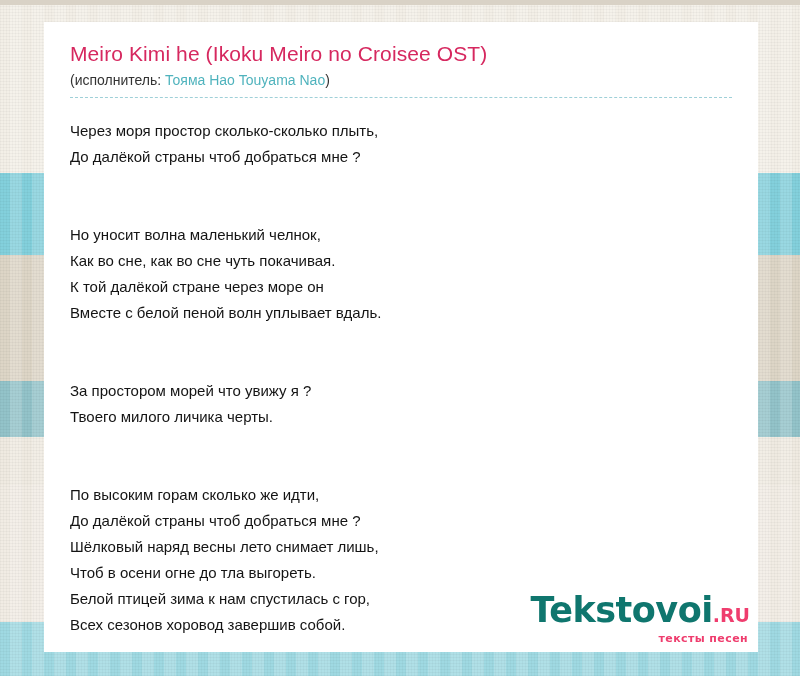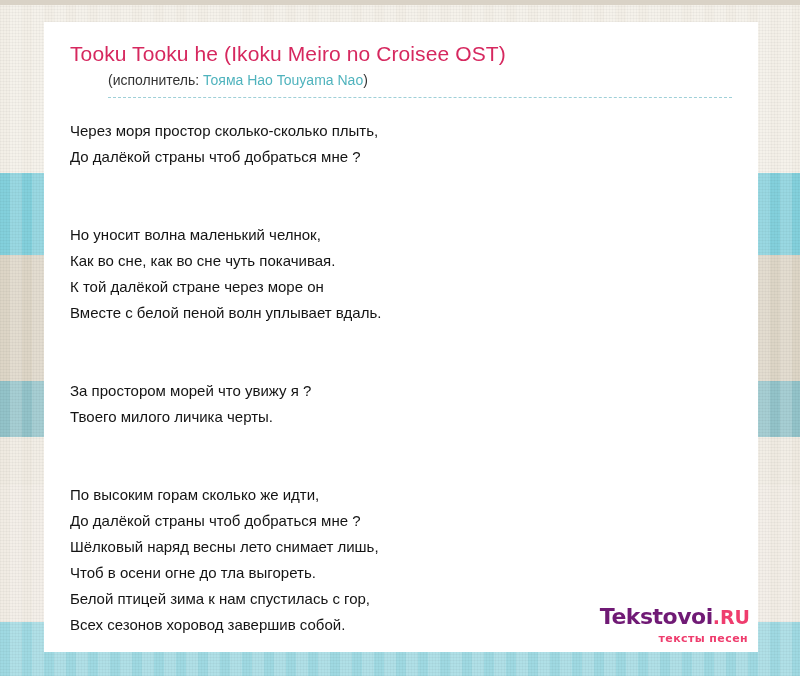--- a/index.html
+++ b/index.html
@@ -88,21 +88,20 @@
     letter-spacing: 0.1px;
   }
 
   #performer-line {
     font-size: 14px;
     line-height: 20px;
     color: #333333;
     padding-bottom: 7px;
     border-bottom: 1px dashed #9fd0d8;
     white-space: nowrap;
-    margin-left: 38px;
   }
 
   #performer-link {
     color: #4fb3bd;
     text-decoration: none;
   }
 
   #lyrics {
     margin-top: 20px;
     font-size: 15px;
@@ -119,23 +118,23 @@
   #logo {
     position: absolute;
     right: 8px;
     bottom: 8px;
     text-align: right;
     line-height: 1;
     user-select: none;
   }
   #logo-main {
     font-family: "DejaVu Sans", sans-serif;
-    font-size: 22px;
+    font-size: 35px;
     font-weight: bold;
-    color: #701a75;
+    color: #0f766e;
     letter-spacing: -0.5px;
     display: inline-block;
   }
   #logo-tld {
     font-family: "DejaVu Sans", sans-serif;
     font-size: 19px;
     font-weight: bold;
     color: #ef3d6e;
     letter-spacing: 0px;
     display: inline-block;
@@ -165,21 +164,21 @@
   <div class="band" style="top:437px; height:48px;  background:#efeae1;"></div>
   <div class="band" style="top:485px; height:137px; background:#f1ece4;"></div>
   <div class="band" style="top:622px; height:54px;  background:#9fd9e2;"></div>
 
   <div id="bg-vstripes"></div>
   <div id="bg-texture"></div>
   <div id="bg-topline"></div>
 
   <div id="card">
 
-    <h1 id="song-title">Tooku Tooku he (Ikoku Meiro no Croisee OST)</h1>
+    <h1 id="song-title">Meiro Kimi he (Ikoku Meiro no Croisee OST)</h1>
 
     <div id="performer-line"><span>(исполнитель: </span><a id="performer-link" href="#">Тояма Нао Touyama Nao</a><span>)</span></div>
 
     <div id="lyrics"><div class="lyric-line">Через моря простор сколько-сколько плыть,</div><div class="lyric-line">До далёкой страны чтоб добраться мне ?</div><div class="lyric-blank"></div><div class="lyric-blank"></div><div class="lyric-line">Но уносит волна маленький челнок,</div><div class="lyric-line">Как во сне, как во сне чуть покачивая.</div><div class="lyric-line">К той далёкой стране через море он</div><div class="lyric-line">Вместе с белой пеной волн уплывает вдаль.</div><div class="lyric-blank"></div><div class="lyric-blank"></div><div class="lyric-line">За простором морей что увижу я ?</div><div class="lyric-line">Твоего милого личика черты.</div><div class="lyric-blank"></div><div class="lyric-blank"></div><div class="lyric-line">По высоким горам сколько же идти,</div><div class="lyric-line">До далёкой страны чтоб добраться мне ?</div><div class="lyric-line">Шёлковый наряд весны лето снимает лишь,</div><div class="lyric-line">Чтоб в осени огне до тла выгореть.</div><div class="lyric-line">Белой птицей зима к нам спустилась с гор,</div><div class="lyric-line">Всех сезонов хоровод завершив собой.</div><div class="lyric-blank"></div></div>
 
     <div id="logo">
       <div>
         <span id="logo-main">Tekstovoi</span><span id="logo-tld">.RU</span>
       </div>
       <div id="logo-tagline">тексты песен</div>

